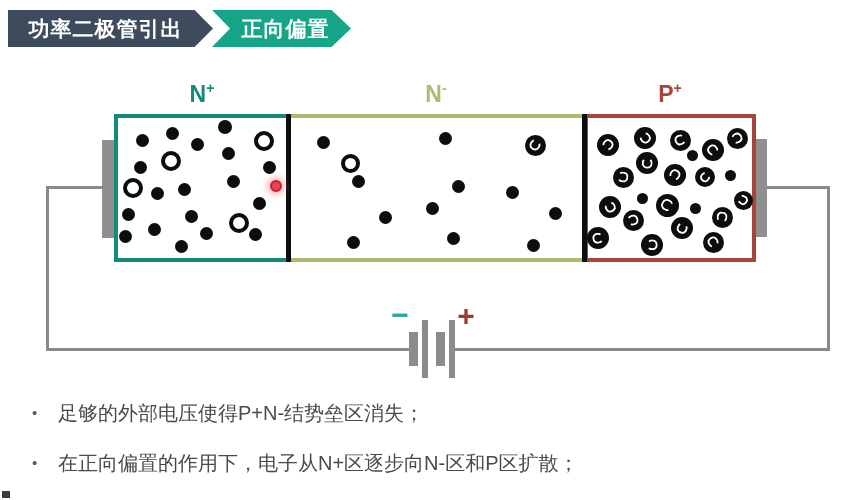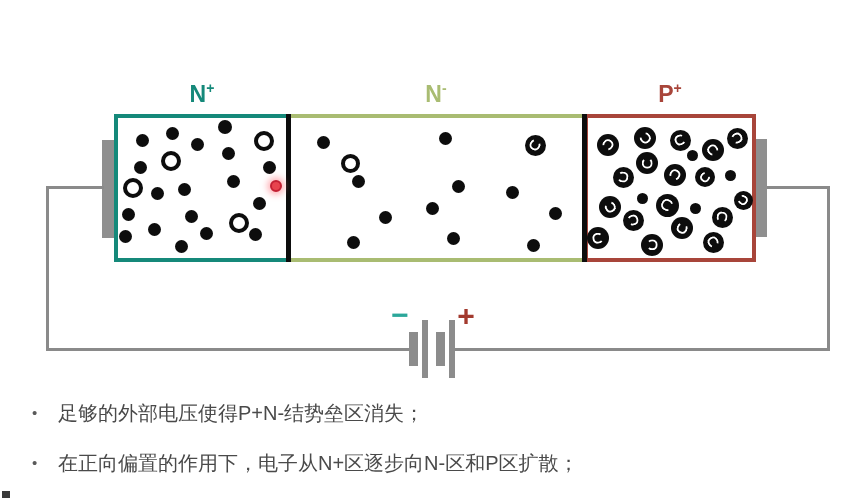--- a/index.html
+++ b/index.html
@@ -57,20 +57,26 @@
   .bullet-row .txt{font-size:20px;line-height:26px;}
   .bullet-1{top:400px;}
   .bullet-2{top:450px;}
   .corner-mark{position:absolute;left:2px;top:491px;width:8px;height:7px;background:#3a3a3a;}
 </style>
 </head>
 <body>
 
 <div class="slide">
 
+  <div class="banner banner-dark">
+    <span>功率二极管引出</span>
+  </div>
+  <div class="banner banner-teal">
+    <span>正向偏置</span>
+  </div>
 
   <div class="region-label lbl-nplus"><span>N</span><sup>+</sup></div>
   <div class="region-label lbl-nminus"><span>N</span><sup>-</sup></div>
   <div class="region-label lbl-pplus"><span>P</span><sup>+</sup></div>
 
   <div class="electrode electrode-left"></div>
   <div class="electrode electrode-right"></div>
 
   <div class="wire wire-h" style="left:46px;top:186px;width:58px;"></div>
   <div class="wire wire-v" style="left:46px;top:186px;height:165px;"></div>

